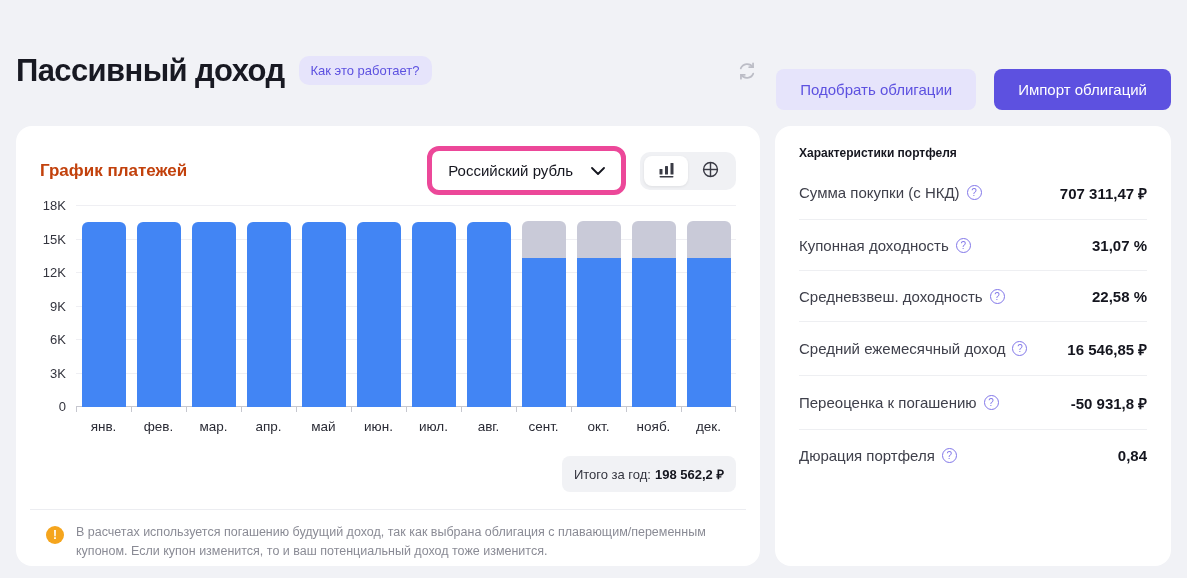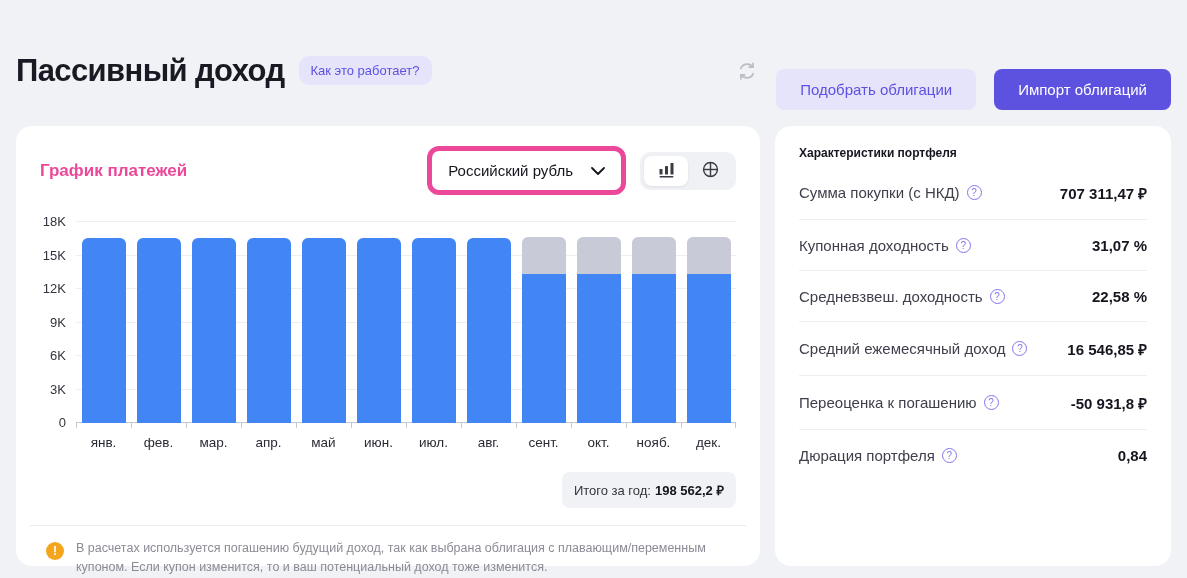--- a/index.html
+++ b/index.html
@@ -34,35 +34,35 @@
     height:3px; background:#5D51E0; border-radius:2px; }
 
   
   .cards { display:flex; gap:15px; margin-top:16px; }
   .card { background:#FFFFFF; border-radius:16px; height:440px; }
   .chart-card { width:744px; padding:20px 24px 14px; }
   .portfolio-card { flex:1; padding:20px 24px; }
 
   
   .chart-header { display:flex; align-items:center; }
-  .card-title { font-size:17px; font-weight:700; color:#ec4899; }
+  .card-title { font-size:17px; font-weight:700; color:#c2410c; }
   .chart-controls { margin-left:auto; display:flex; align-items:center; gap:14px; }
   .currency-select {
     display:flex; align-items:center; border:5px solid #ec4899; border-radius:12px;
     background:#fff; padding:11px 16px; font-size:15px; color:#15161F;
     min-width:198px; cursor:pointer;
   }
   .currency-select .chev { margin-left:auto; padding-left:18px; display:flex; }
   .view-toggle { background:#F0F1F4; border-radius:10px; padding:4px; display:flex; }
   .toggle-btn { width:44px; height:30px; display:flex; align-items:center; justify-content:center;
     border-radius:8px; cursor:pointer; background:transparent; border:none; }
   .toggle-btn.active { background:#fff; box-shadow:0 1px 3px rgba(20,21,30,.08); }
 
   
-  .chart-wrap { display:flex; margin-top:26px; }
+  .chart-wrap { display:flex; margin-top:10px; }
   .y-axis { width:36px; position:relative; height:202px; flex:none; }
   .ytick { position:absolute; right:10px; font-size:13px; color:#33343E; }
   .plot-col { flex:1; }
   .plot { position:relative; height:202px; }
   .gridline { position:absolute; left:0; right:0; height:1px; background:#EFEFF3; }
   .gridline.zero { background:#C6C7CF; }
   .bars-row { position:absolute; inset:0; display:flex; justify-content:space-around; align-items:flex-end; }
   .bar { width:44px; display:flex; flex-direction:column; justify-content:flex-end; }
   .seg { width:100%; }
   .top-seg { border-radius:6px 6px 0 0; }

